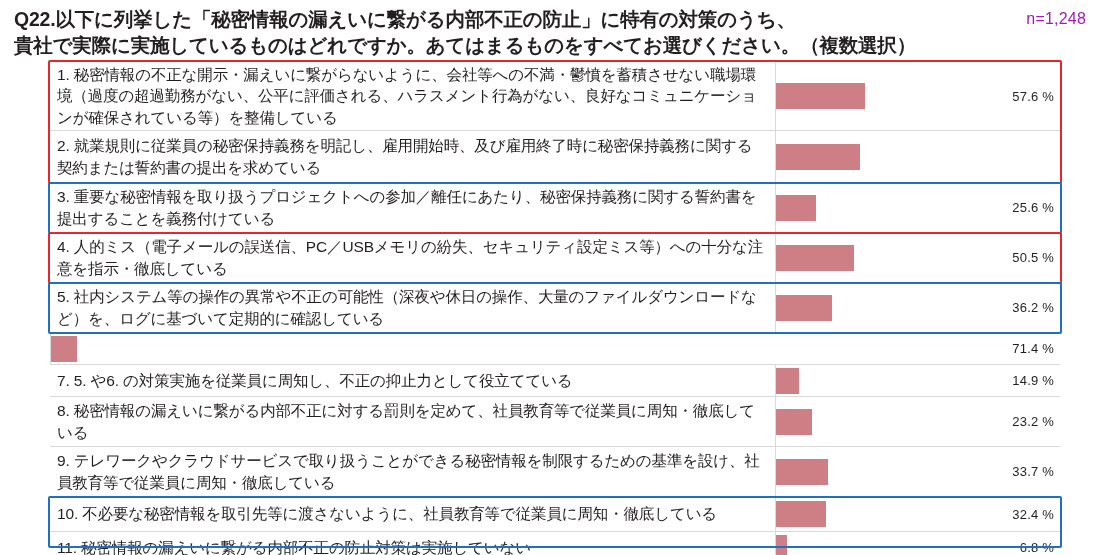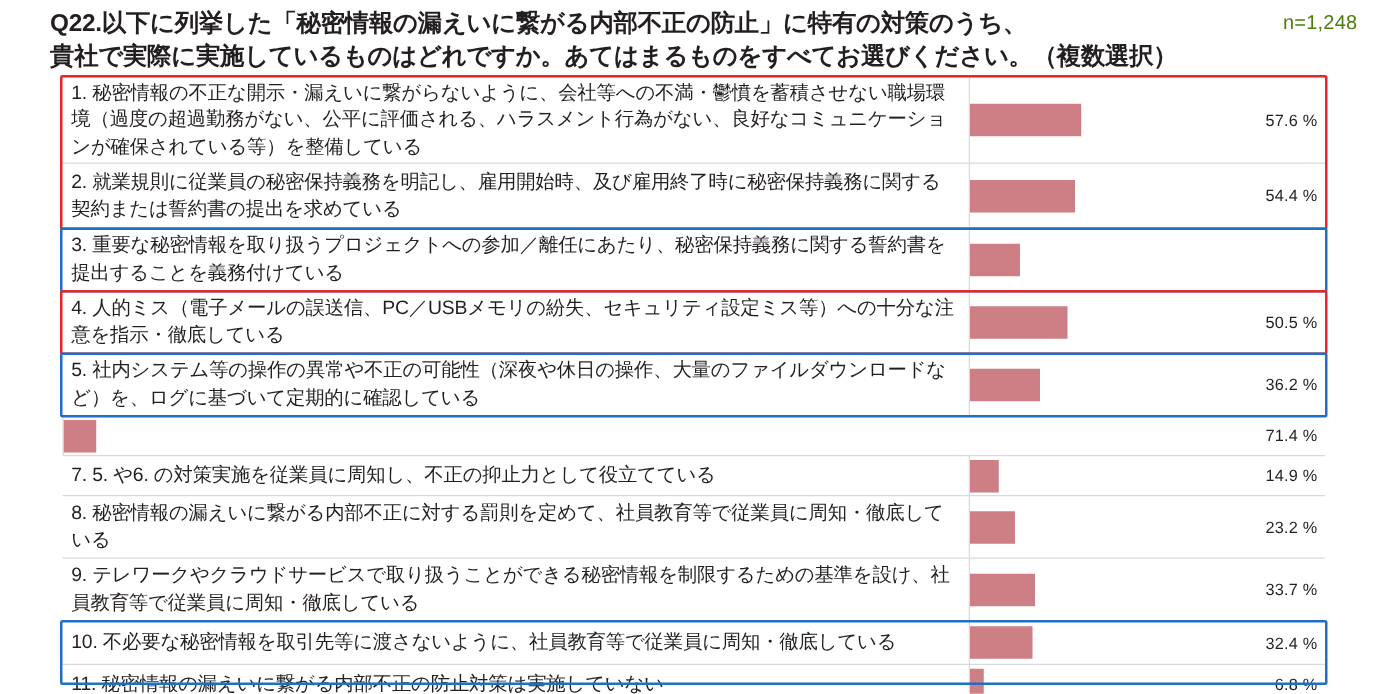--- a/index.html
+++ b/index.html
@@ -10,26 +10,25 @@
     color:#231f20;
     overflow:hidden;
   }
   .page{position:relative;width:1104px;height:555px;}
 
   
   .qhead{
     position:absolute;left:14px;top:6px;width:1030px;
     font-size:19.5px;font-weight:bold;line-height:1.34;
     letter-spacing:-0.2px;
-    margin-left:26px;
   }
   .qhead .l1,.qhead .l2{white-space:nowrap;}
   .nlabel{
     position:absolute;right:18px;top:10px;
-    font-size:16px;font-weight:normal;color:#4d7c0f;
+    font-size:16px;font-weight:normal;color:#a21caf;
     letter-spacing:0.2px;
   }
 
   
   .chart{
     position:absolute;left:50px;top:61px;
     width:1010px;
   }
   .row{
     position:relative;
@@ -96,27 +95,27 @@
         <div class="plot">
           <div class="bar" style="background: rgb(205, 127, 133); width: 89.28px;"></div>
         </div>
         <div class="val">57.6 %</div>
       </div>
       <div class="row" style="height: 52px;">
         <div class="label">2. 就業規則に従業員の秘密保持義務を明記し、雇用開始時、及び雇用終了時に秘密保持義務に関する契約または誓約書の提出を求めている</div>
         <div class="plot">
           <div class="bar" style="background: rgb(205, 127, 133); width: 84.32px;"></div>
         </div>
-        <div class="val">54.4 %</div>
       </div>
       <div class="row" style="height: 50px;">
         <div class="label">3. 重要な秘密情報を取り扱うプロジェクトへの参加／離任にあたり、秘密保持義務に関する誓約書を提出することを義務付けている</div>
         <div class="plot">
           <div class="bar" style="background: rgb(205, 127, 133); width: 39.68px;"></div>
         </div>
+        <div class="val">25.6 %</div>
       </div>
       <div class="row" style="height: 50px;">
         <div class="label">4. 人的ミス（電子メールの誤送信、PC／USBメモリの紛失、セキュリティ設定ミス等）への十分な注意を指示・徹底している</div>
         <div class="plot">
           <div class="bar" style="background: rgb(205, 127, 133); width: 78.275px;"></div>
         </div>
         <div class="val">50.5 %</div>
       </div>
       <div class="row" style="height: 50px;">
         <div class="label">5. 社内システム等の操作の異常や不正の可能性（深夜や休日の操作、大量のファイルダウンロードなど）を、ログに基づいて定期的に確認している</div>

